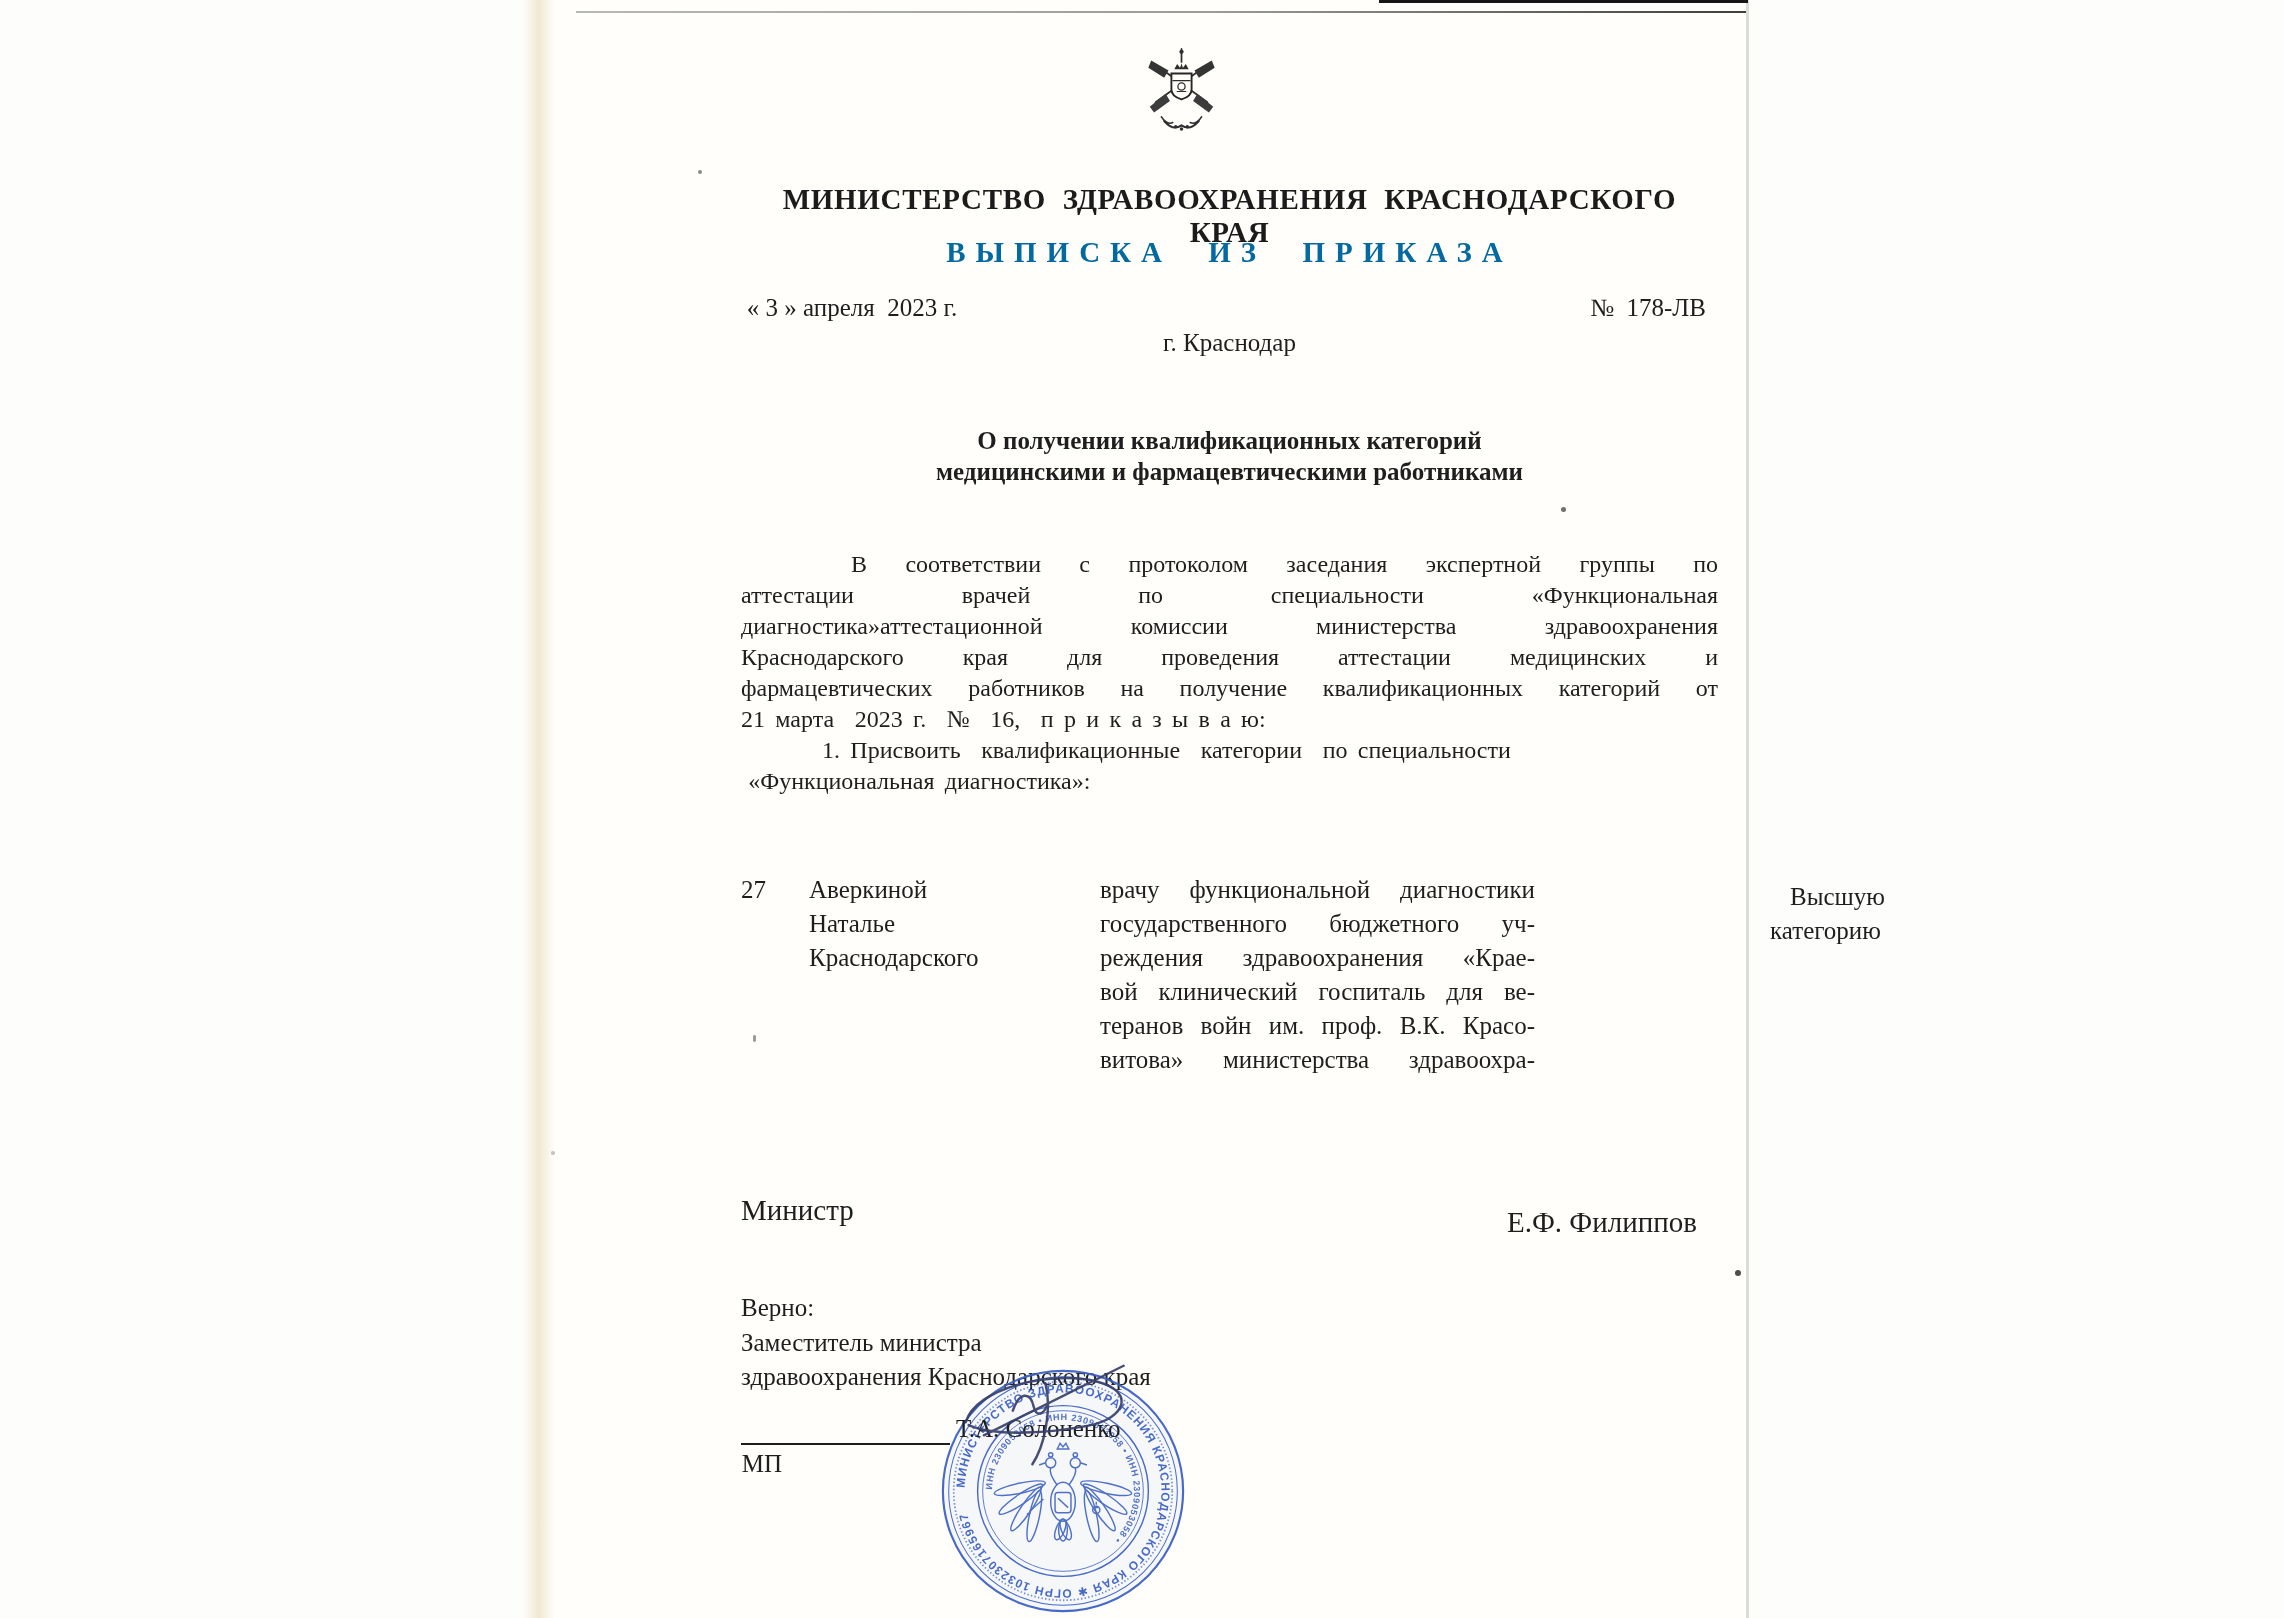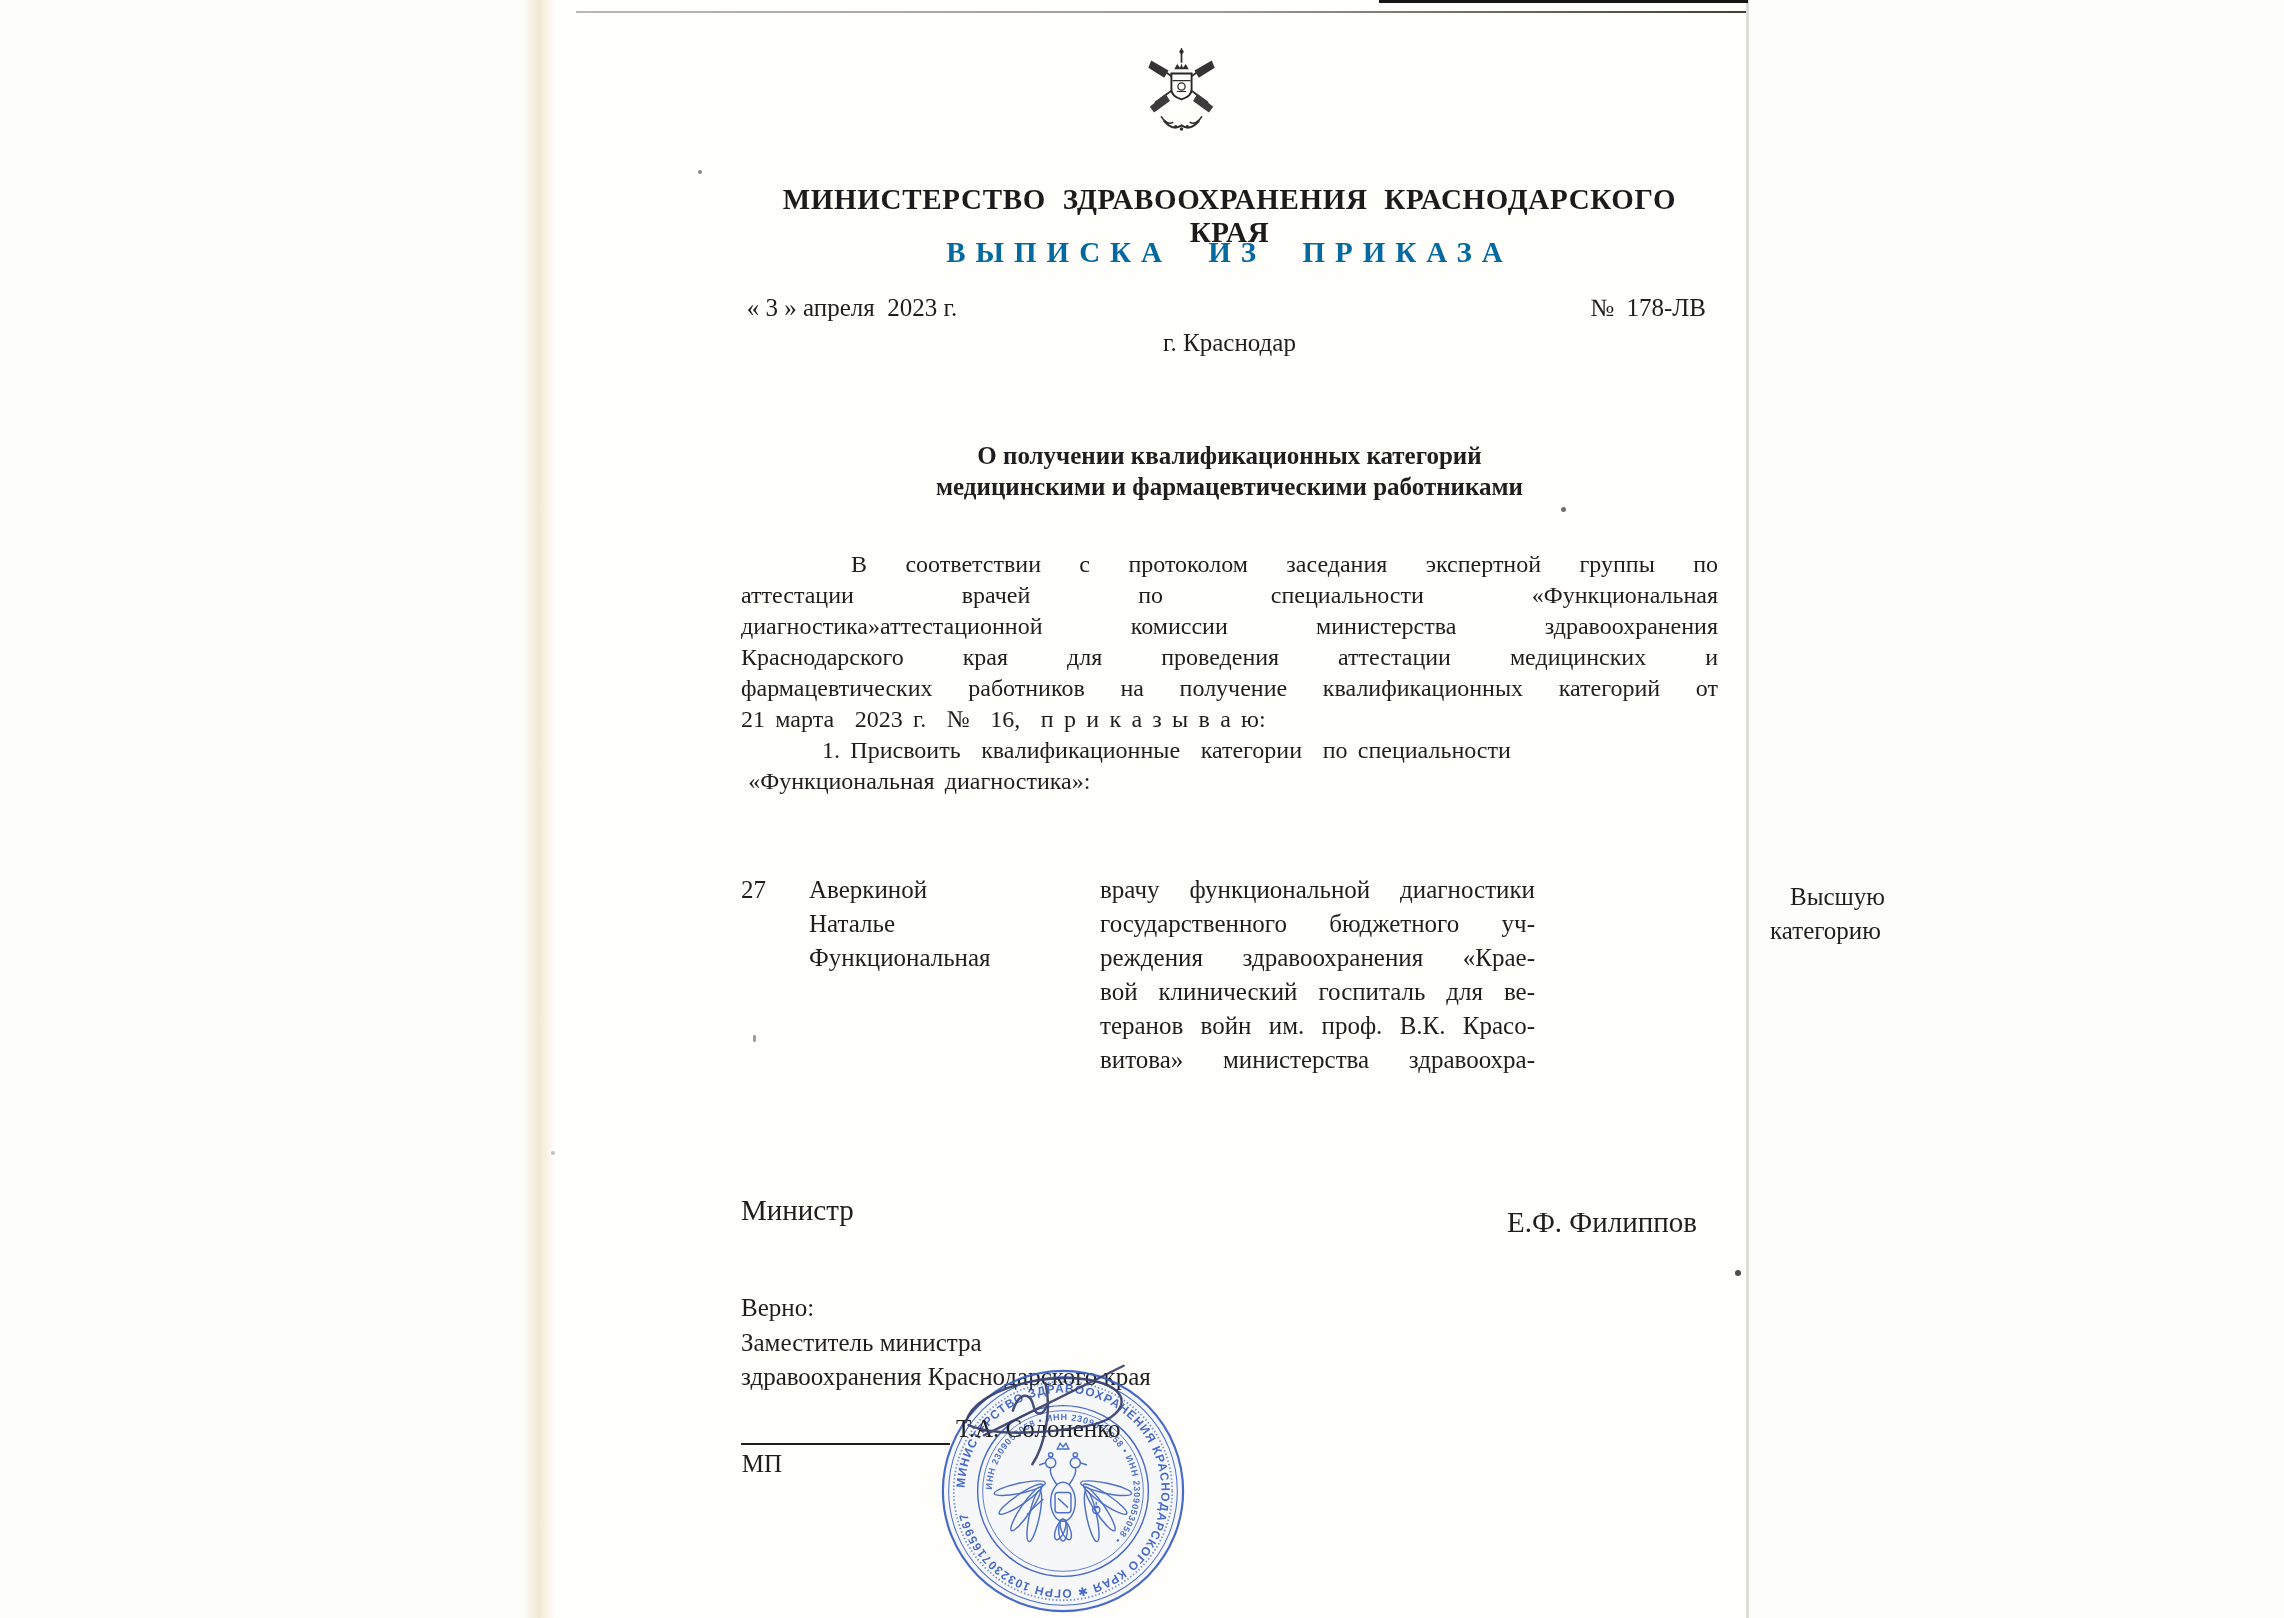--- a/index.html
+++ b/index.html
@@ -28,21 +28,21 @@
 
   .ministry{position:absolute;top:183px;width:100%;
     font-size:29px;font-weight:bold;letter-spacing:0.7px;word-spacing:8.7px;color:#1b1b1b;}
   .doctype{position:absolute;top:236px;width:100%;
     font-size:29px;font-weight:bold;letter-spacing:10px;word-spacing:19px;color:#0369a1;}
   .date-row{position:absolute;top:294px;width:100%;height:32px;font-size:25px;}
   .date-left{position:absolute;left:5.8px;top:0;}
   .doc-number{position:absolute;right:12px;top:0;text-align:right;}
   .city{position:absolute;top:329px;width:100%;font-size:25px;}
 
-  .subject{position:absolute;top:425px;width:100%;font-size:25px;font-weight:bold;line-height:31px;margin-top:15px;}
+  .subject{position:absolute;top:425px;width:100%;font-size:25px;font-weight:bold;line-height:31px;}
 
   .para{position:absolute;top:549px;width:100%;font-size:24px;line-height:31px;}
   .jline{text-align:justify;text-align-last:justify;}
   .indent1{text-indent:110px;}
   .indent2{text-indent:81px;}
   .indent3{text-indent:7.2px;}
   .plain{text-align:left;word-spacing:4.3px;}
 
   .reward-table{position:absolute;top:873px;left:0;width:100%;font-size:25px;line-height:34px;}
   .col-num{position:absolute;left:0px;top:0;width:51px;}
@@ -133,21 +133,21 @@
       <div class="plain pre">21 марта  2023 г.  №  16,  п р и к а з ы в а ю:</div>
       <div class="plain pre indent2">1. Присвоить  квалификационные  категории  по специальности</div>
       <div class="plain pre indent3">«Функциональная диагностика»:</div>
     </div>
 
     <div class="reward-table">
       <div class="col-num">27</div>
       <div class="col-name">
         <div>Аверкиной</div>
         <div>Наталье</div>
-        <div>Функциональная</div>
+        <div>Краснодарского</div>
       </div>
       <div class="col-pos">
         <div class="jline">врачу функциональной диагностики</div>
         <div class="jline">государственного бюджетного уч-</div>
         <div class="jline">реждения здравоохранения «Крае-</div>
         <div class="jline">вой клинический госпиталь для ве-</div>
         <div class="jline">теранов войн им. проф. В.К. Красо-</div>
         <div class="jline">витова» министерства здравоохра-</div>
       </div>
       <div class="col-cat">

